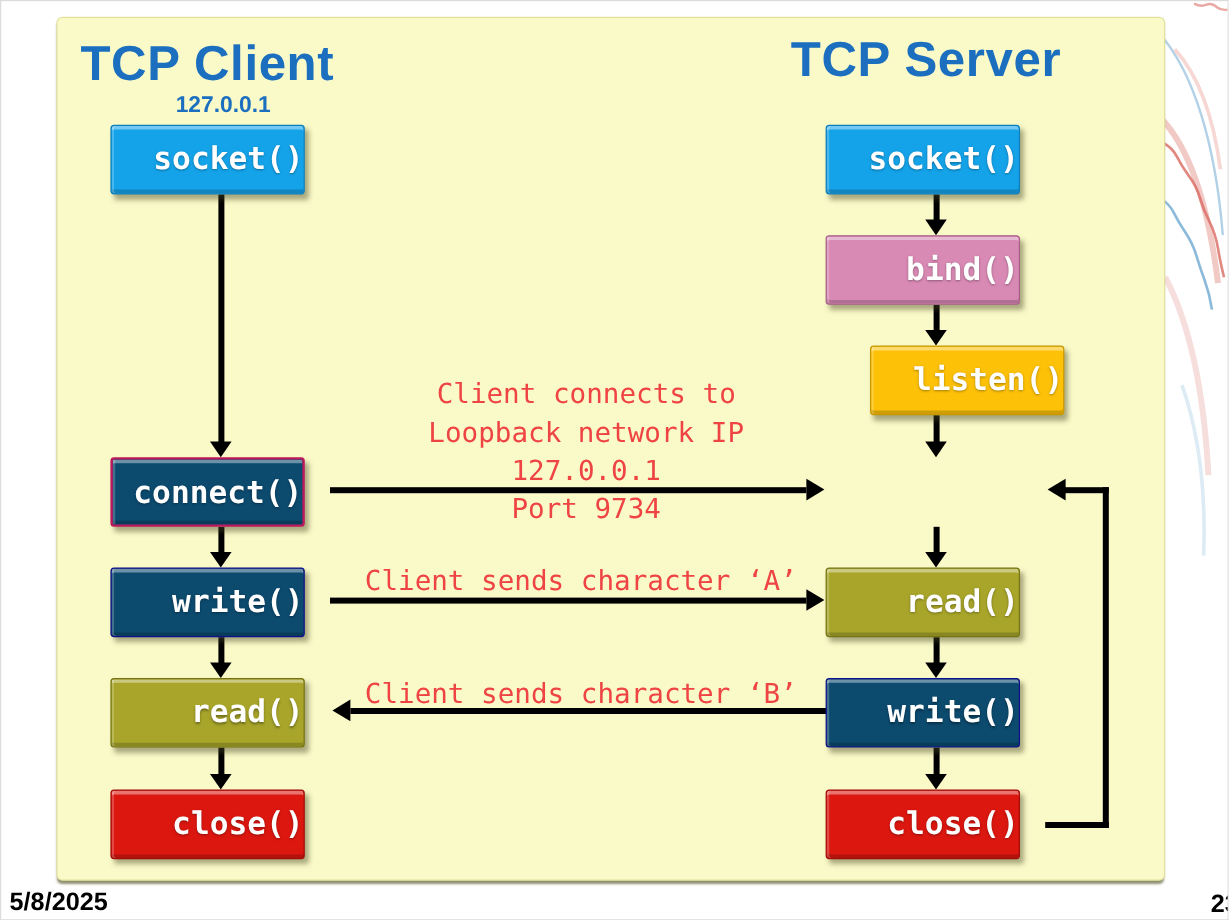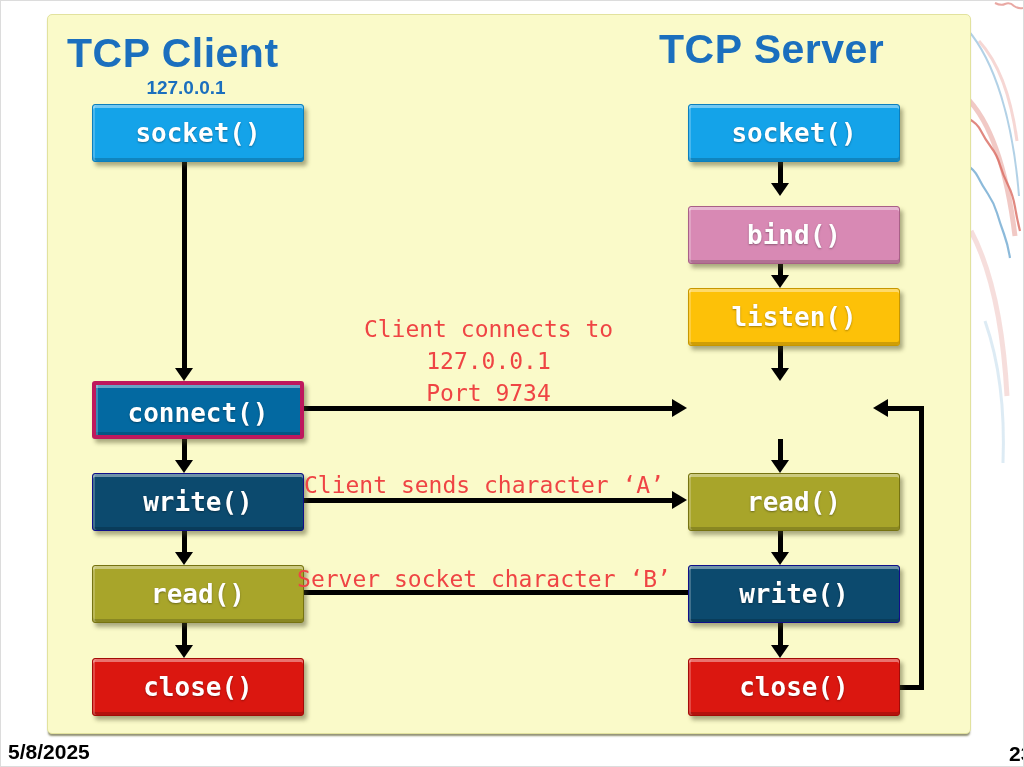--- a/index.html
+++ b/index.html
@@ -16,34 +16,34 @@
   }
   .t-title{
     position:absolute;z-index:3;color:#1B6FBE;font-weight:bold;
     font-size:41px;letter-spacing:0.5px;white-space:nowrap;
   }
   .t-sub{
     position:absolute;z-index:3;color:#1B6FBE;font-weight:bold;
     text-align:center;white-space:nowrap;
   }
   .fbox{
-    position:absolute;z-index:3;width:212px;height:58px;box-sizing:border-box;
-    border-radius:3px;text-align:center;line-height:56px;
+    position:absolute;z-index:3;width:162px;height:58px;box-sizing:border-box;
+    border-radius:3px;text-align:right;line-height:56px;
     color:#ffffff;font-family:"DejaVu Sans Mono", monospace;
     font-weight:bold;font-size:26px;
     box-shadow:3px 4px 4px rgba(70,70,35,0.45),
                inset 0 3px 0 rgba(255,255,255,0.40),
                inset 2px 0 0 rgba(255,255,255,0.22),
                inset 0 -3px 0 rgba(0,0,0,0.18);
     text-shadow:0 1px 2px rgba(0,0,0,0.35);
   }
   .b-blue  {background:#14A3E9;border:1px solid #0B7FBE;}
   .b-pink  {background:#D889B4;border:1px solid #A86087;}
   .b-gold  {background:#FDC108;border:1px solid #C79700;}
-  .b-green {background:#0369a1;border:4px solid #be185d;}
+  .b-green {background:#0c4a6e;border:2px solid #be185d;}
   .b-olive {background:#A8A52A;border:1px solid #767311;}
   .b-navy  {background:#0c4a6e;border:1px solid #0F0F8A;}
   .b-red   {background:#DB1710;border:1px solid #A30B06;}
 
   .line-v{position:absolute;z-index:2;width:5px;background:#000;}
   .line-h{position:absolute;z-index:2;height:5px;background:#000;}
   .head-down{position:absolute;z-index:2;width:0;height:0;
     border-left:9px solid transparent;border-right:9px solid transparent;
     border-top:13px solid #000;}
   .head-right{position:absolute;z-index:2;width:0;height:0;
@@ -82,22 +82,22 @@
   <div class="t-sub" style="left:90px;top:76px;width:190px;font-size:19px;">127.0.0.1</div>
   <div class="t-title" style="left:658px;top:25px;">TCP Server</div>
 
   <div class="fbox b-blue" style="left:91px;top:103px;">socket()</div>
   <div class="fbox b-green" style="left:91px;top:380px;">connect()</div>
   <div class="fbox b-navy" style="left:91px;top:472px;">write()</div>
   <div class="fbox b-olive" style="left:91px;top:564px;">read()</div>
   <div class="fbox b-red" style="left:91px;top:657px;">close()</div>
 
   <div class="fbox b-blue" style="left:687px;top:103px;">socket()</div>
-  <div class="fbox b-pink" style="left:687px;top:195px;margin-top:10px;">bind()</div>
-  <div class="fbox b-gold" style="left:687px;top:287px;">listen()</div>
+  <div class="fbox b-pink" style="left:687px;top:195px;">bind()</div>
+  <div class="fbox b-gold" style="left:724px;top:287px;">listen()</div>
   <div class="fbox b-olive" style="left:687px;top:472px;">read()</div>
   <div class="fbox b-navy" style="left:687px;top:564px;">write()</div>
   <div class="fbox b-red" style="left:687px;top:657px;">close()</div>
 
   <div class="line-v" style="left:181px;top:161px;height:207px;"></div>
   <div class="head-down" style="left:174px;top:367px;"></div>
   <div class="line-v" style="left:181px;top:438px;height:22px;"></div>
   <div class="head-down" style="left:174px;top:459px;"></div>
   <div class="line-v" style="left:181px;top:530px;height:22px;"></div>
   <div class="head-down" style="left:174px;top:551px;"></div>
@@ -126,22 +126,23 @@
   <div class="line-h" style="left:291px;top:589px;width:397px;"></div>
   <div class="head-left" style="left:276px;top:582px;"></div>
 
   <div class="line-h" style="left:870px;top:684px;width:53px;"></div>
   <div class="line-v" style="left:918px;top:405px;height:284px;"></div>
   <div class="line-h" style="left:886px;top:405px;width:37px;"></div>
   <div class="head-left" style="left:872px;top:398px;"></div>
 
   <div class="note note-block" style="left:320px;top:312px;width:335px;">
     <div>Client connects to</div>
+    <div>Loopback network IP</div>
     <div>127.0.0.1</div>
     <div>Port 9734</div>
   </div>
   <div class="note" style="left:288px;top:471px;width:390px;">Client sends character ‘A’</div>
-  <div class="note" style="left:288px;top:565px;width:390px;">Server socket character ‘B’</div>
+  <div class="note" style="left:288px;top:565px;width:390px;">Client sends character ‘B’</div>
 
   <div class="footer-text" style="left:7px;top:739px;">5/8/2025</div>
   <div class="footer-text" style="left:988px;top:741px;margin-left:20px;">23</div>
 
 </div>
 
 </body></html>

